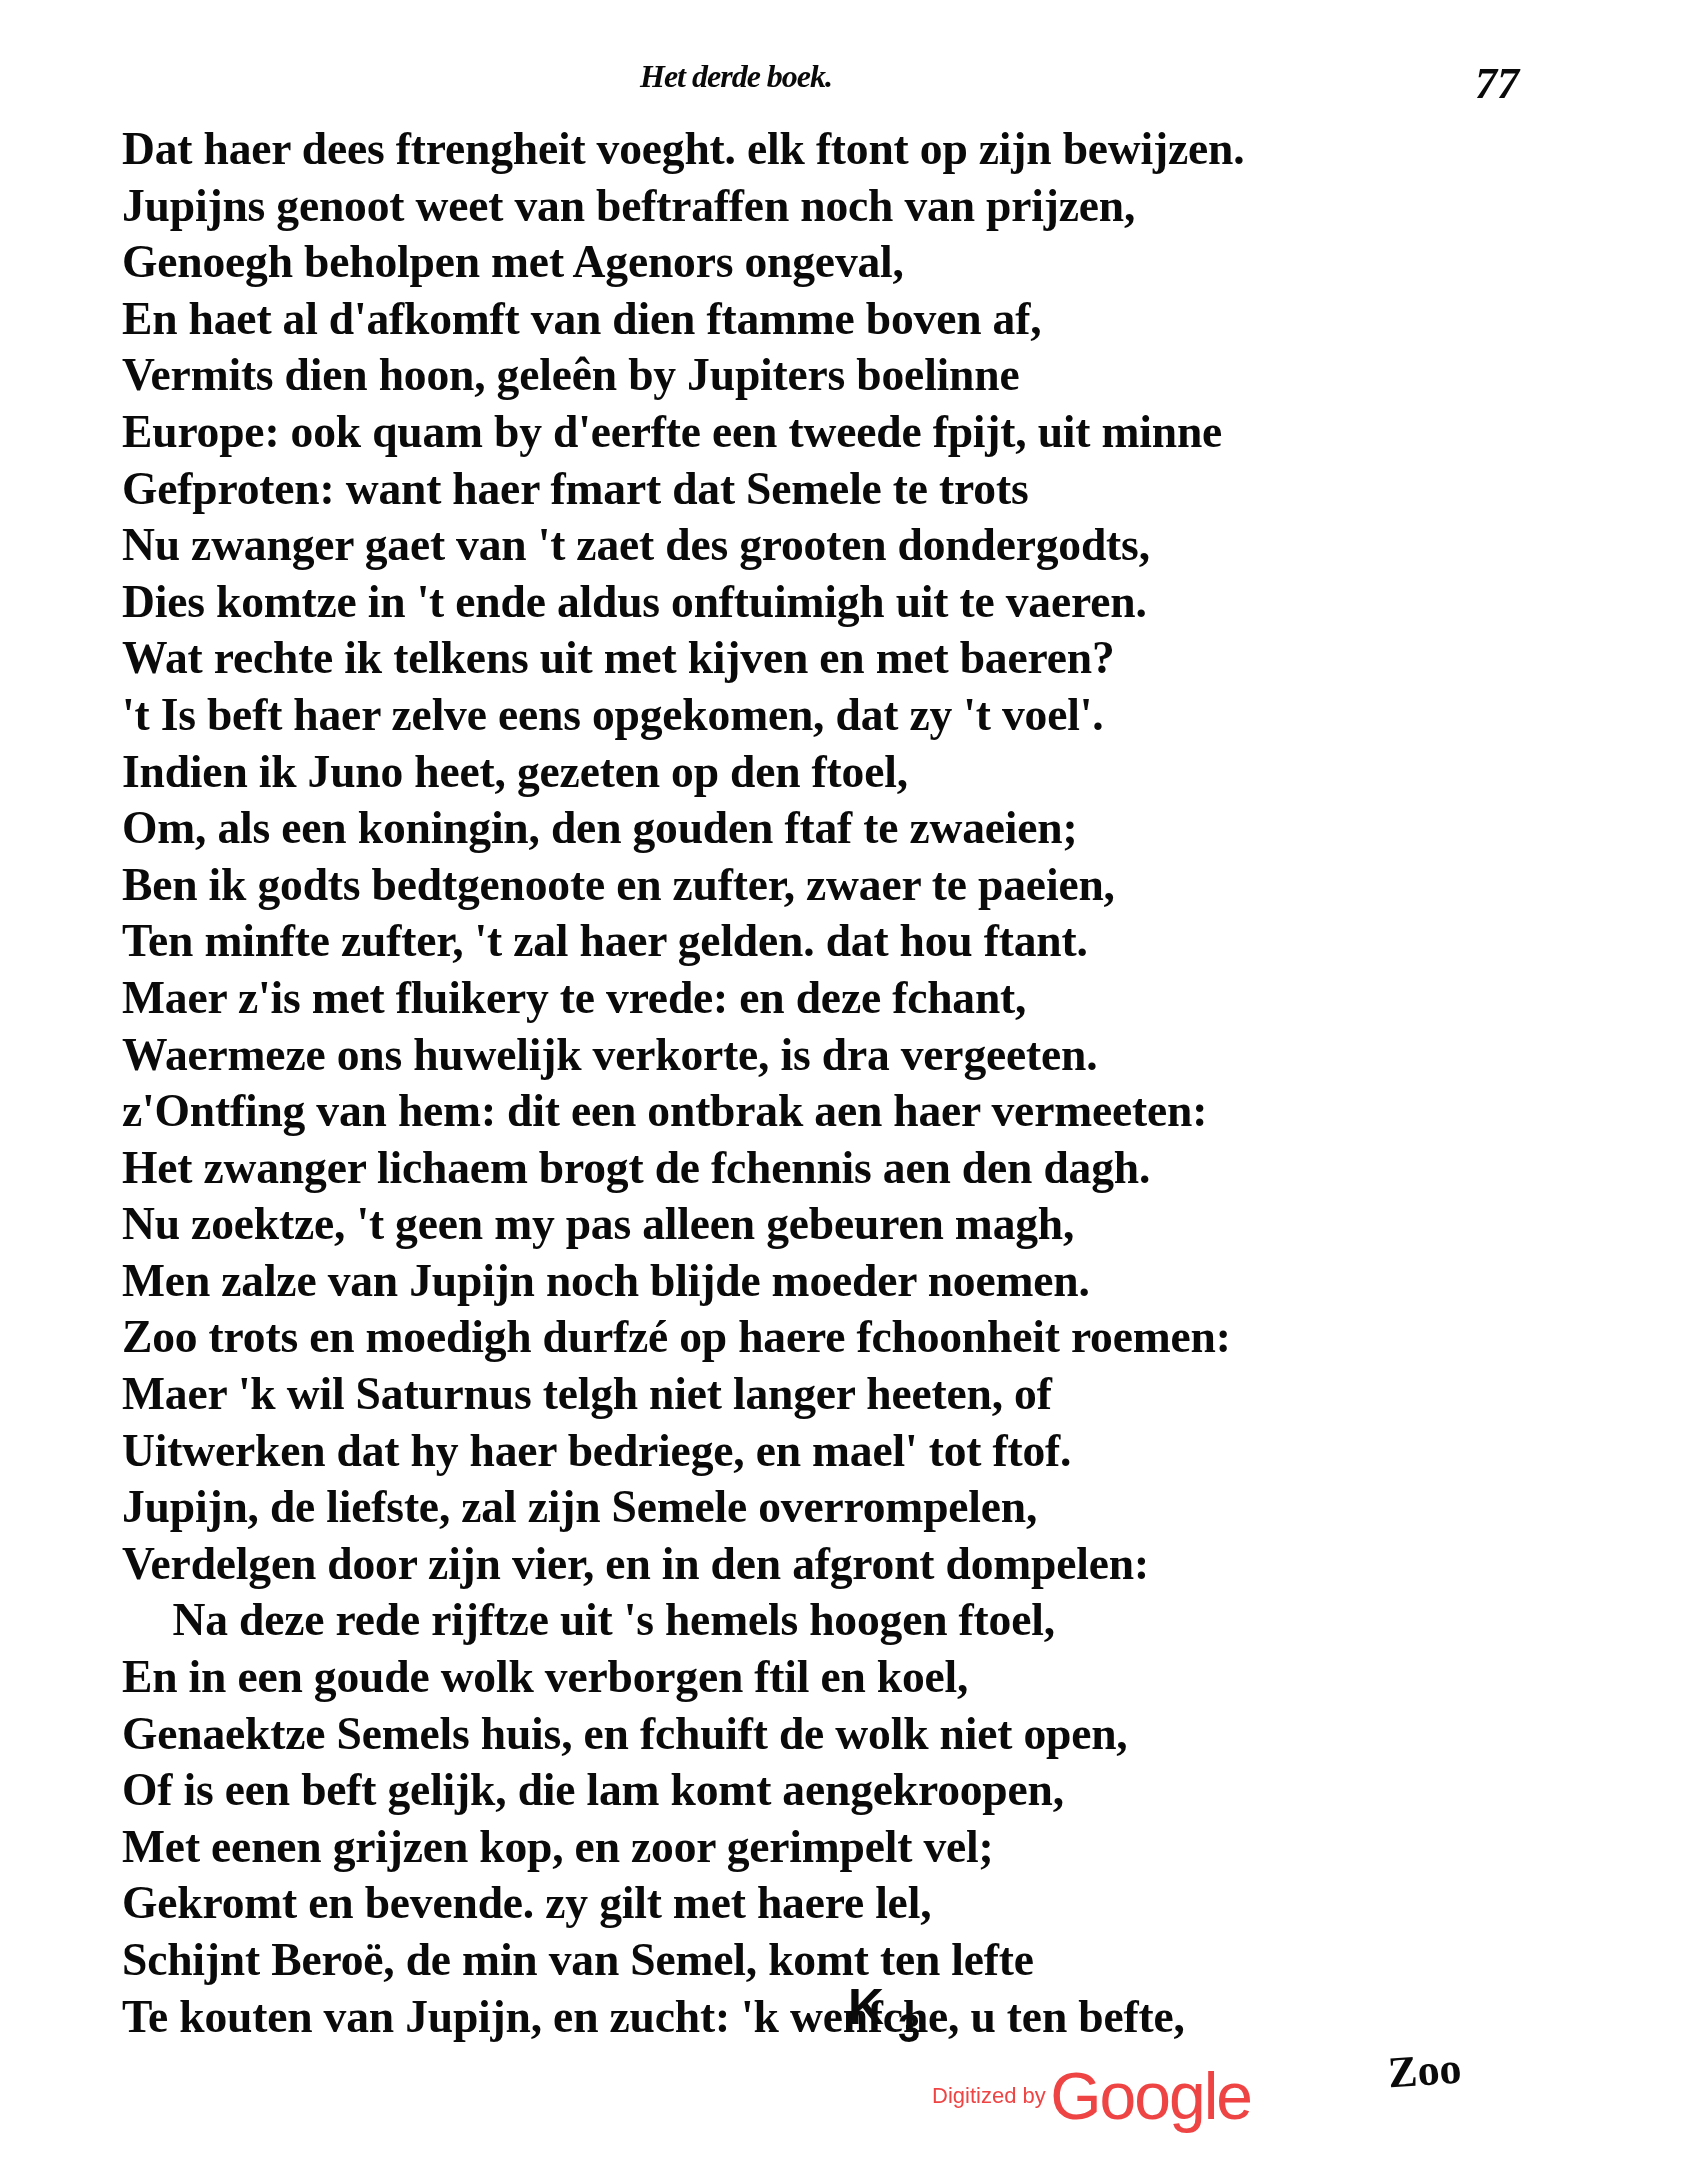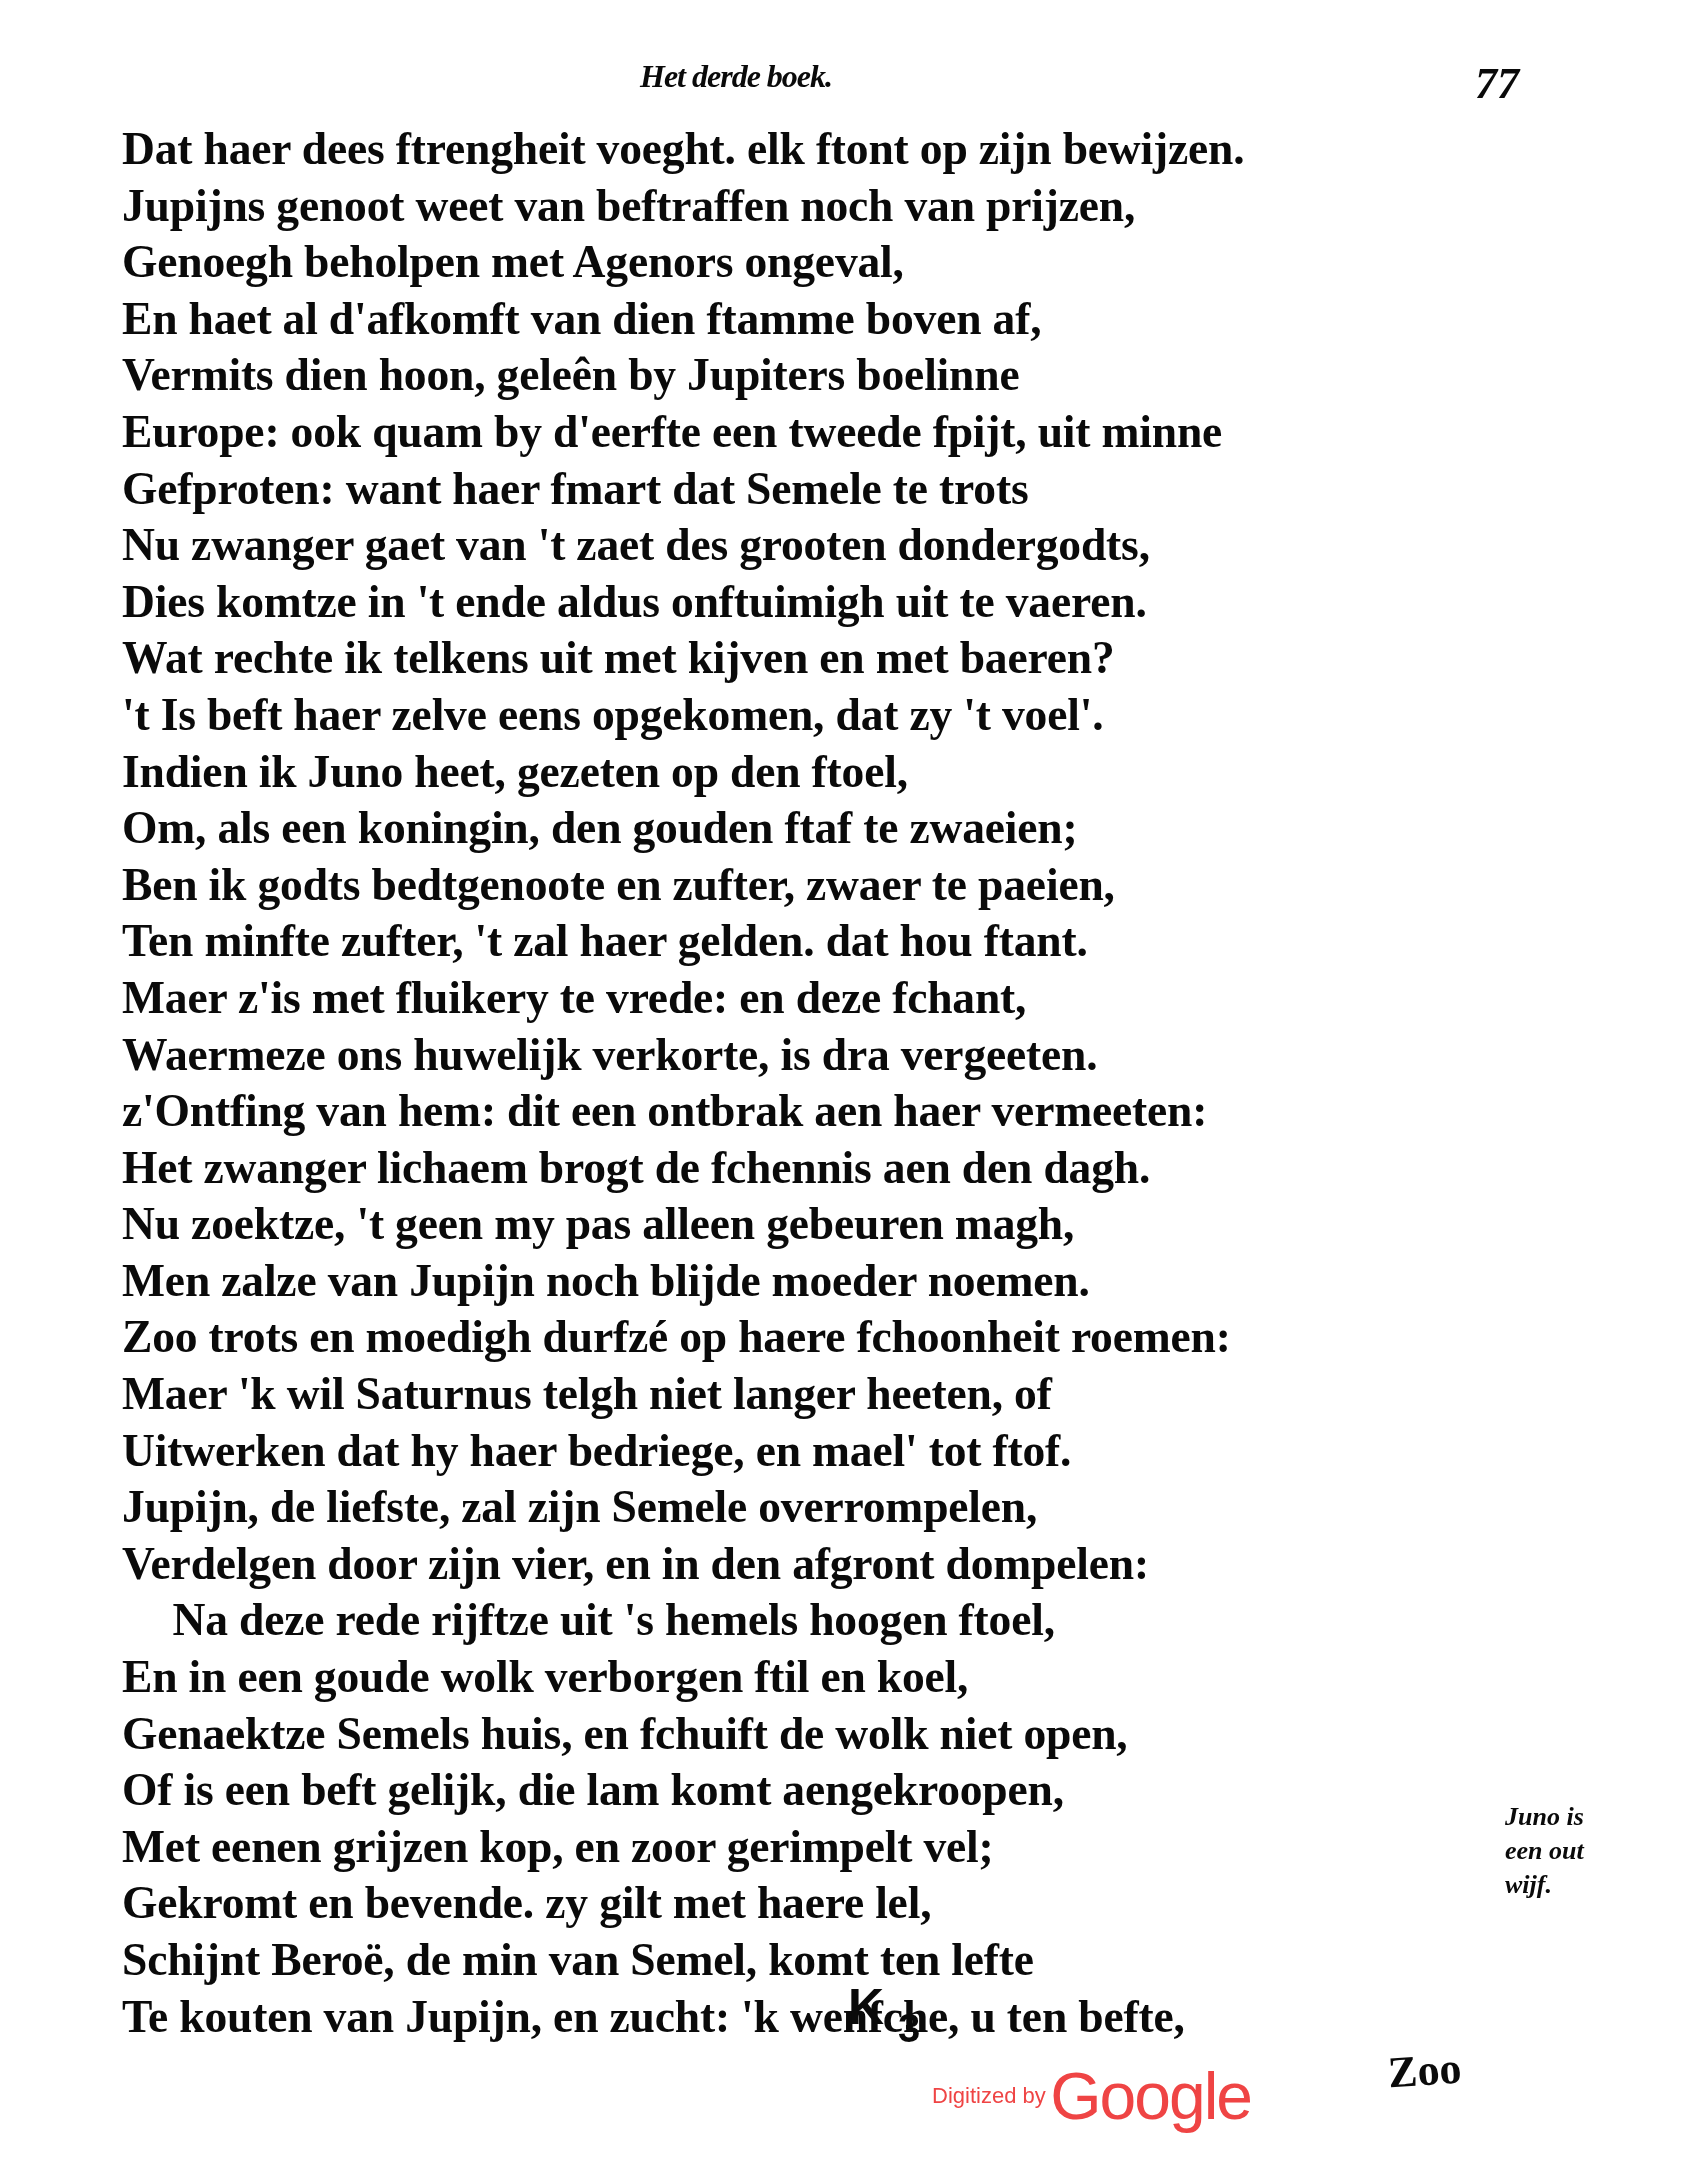--- a/index.html
+++ b/index.html
@@ -66,25 +66,20 @@
     <span class="line indent">Na deze rede rijftze uit 's hemels hoogen ftoel,</span>
     <span class="line">En in een goude wolk verborgen ftil en koel,</span>
     <span class="line">Genaektze Semels huis, en fchuift de wolk niet open,</span>
     <span class="line">Of is een beft gelijk, die lam komt aengekroopen,</span>
     <span class="line">Met eenen grijzen kop, en zoor gerimpelt vel;</span>
     <span class="line">Gekromt en bevende. zy gilt met haere lel,</span>
     <span class="line">Schijnt Beroë, de min van Semel, komt ten lefte</span>
     <span class="line">Te kouten van Jupijn, en zucht: 'k wenfche, u ten befte,</span>
   </div>
 
-  <div class="margin-note">
-    <div>Juno is</div>
-    <div>een out</div>
-    <div>wijf.</div>
-  </div>
 
   <div class="signature">
     <span>K</span><span class="num">3</span>
   </div>
 
   <div class="watermark">
     <span class="small">Digitized by</span>
     <span class="big">Google</span>
   </div>
 

